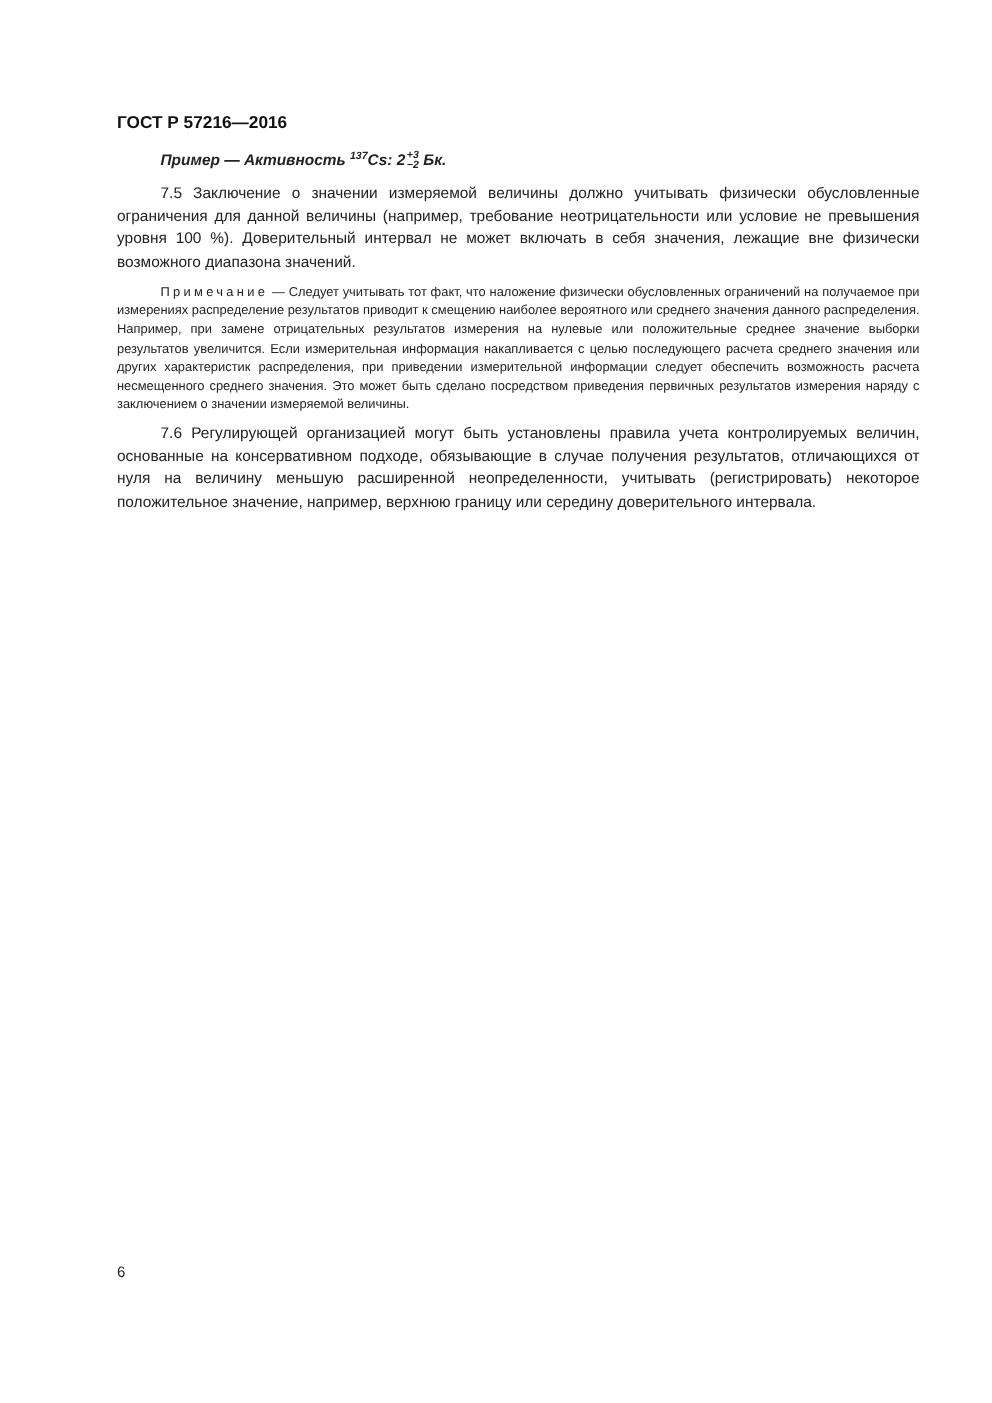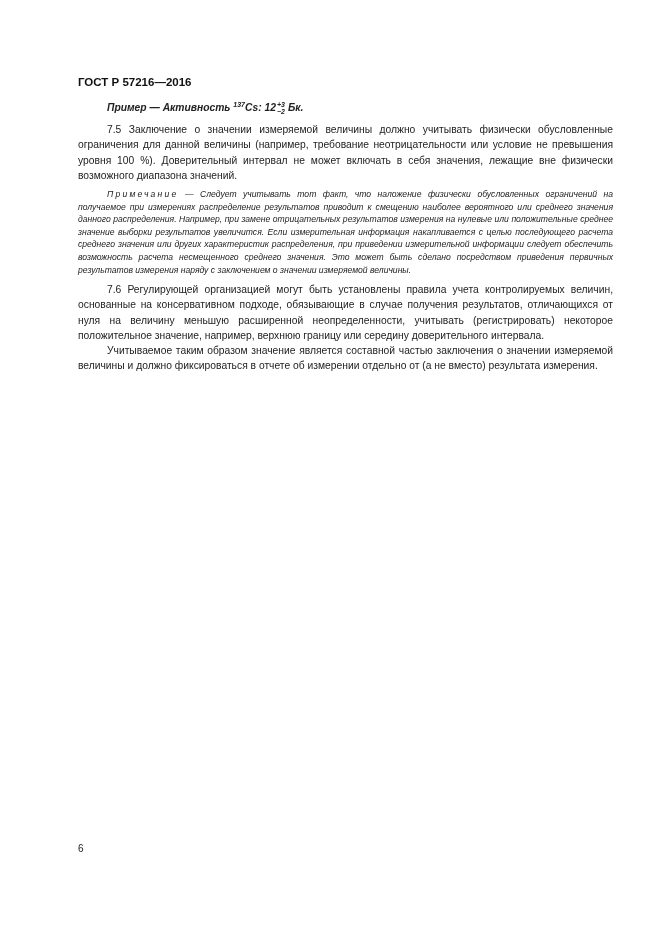--- a/index.html
+++ b/index.html
@@ -7,38 +7,37 @@
          font-family: "Liberation Sans", sans-serif; color: #222; }
   .header { position: absolute; left: 78px; top: 60px; font-size: 11.5px; font-weight: bold; color: #111; margin-top: 16px; }
   .content { position: absolute; left: 78px; top: 89px; width: 535px; }
   p { margin: 0; font-size: 10.3px; line-height: 15.2px; text-align: justify; }
   p.indent { text-indent: 29px; }
   .example { margin-top: 8px; margin-bottom: 7px; padding-left: 29px; font-size: 10.3px;
              font-weight: bold; font-style: italic; line-height: 15px; }
   .example sup.iso { font-size: 7px; vertical-align: 4px; }
   .frac { display: inline-block; vertical-align: middle; font-size: 7px; line-height: 7px; margin-left: 1px; margin-right: 3px; text-align: left; }
   .frac span { display: block; }
-  .note { margin-top: 5px; font-size: 8.6px; line-height: 12.6px; font-style: italic; }
+  .note { margin-top: 5px; font-size: 8.6px; line-height: 12.6px; }
   .note .spaced { letter-spacing: 2.2px; }
   .gap { height: 6px; }
   .page-num { position: absolute; left: 78px; top: 843px; font-size: 10px; color: #222; }
 </style>
 </head>
 <body>
 
 <div class="header">ГОСТ Р 57216—2016</div>
 
 <div class="content">
 
   <div class="example">
-    <span>Пример — Активность </span><sup class="iso">137</sup><span>Cs: 12</span><span class="frac"><span>+3</span><span>−2</span></span><span>Бк.</span>
+    <span>Пример — Активность </span><sup class="iso">137</sup><span>Cs: 2</span><span class="frac"><span>+3</span><span>−2</span></span><span>Бк.</span>
   </div>
 
   <p class="indent">7.5 Заключение о значении измеряемой величины должно учитывать физически обусловленные ограничения для данной величины (например, требование неотрицательности или условие не превышения уровня 100 %). Доверительный интервал не может включать в себя значения, лежащие вне физически возможного диапазона значений.</p>
 
   <p class="indent note"><span class="spaced">Примечание</span><span> — Следует учитывать тот факт, что наложение физически обусловленных ограничений на получаемое при измерениях распределение результатов приводит к смещению наиболее вероятного или среднего значения данного распределения. Например, при замене отрицательных результатов измерения на нулевые или положительные среднее значение выборки результатов увеличится. Если измерительная информация накапливается с целью последующего расчета среднего значения или других характеристик распределения, при приведении измерительной информации следует обеспечить возможность расчета несмещенного среднего значения. Это может быть сделано посредством приведения первичных результатов измерения наряду с заключением о значении измеряемой величины.</span></p>
 
   <div class="gap"></div>
   <p class="indent">7.6 Регулирующей организацией могут быть установлены правила учета контролируемых величин, основанные на консервативном подходе, обязывающие в случае получения результатов, отличающихся от нуля на величину меньшую расширенной неопределенности, учитывать (регистрировать) некоторое положительное значение, например, верхнюю границу или середину доверительного интервала.</p>
-  <p class="indent">Учитываемое таким образом значение является составной частью заключения о значении измеряемой величины и должно фиксироваться в отчете об измерении отдельно от (а не вместо) результата измерения.</p>
 </div>
 
 <div class="page-num">6</div>
 
 </body></html>

